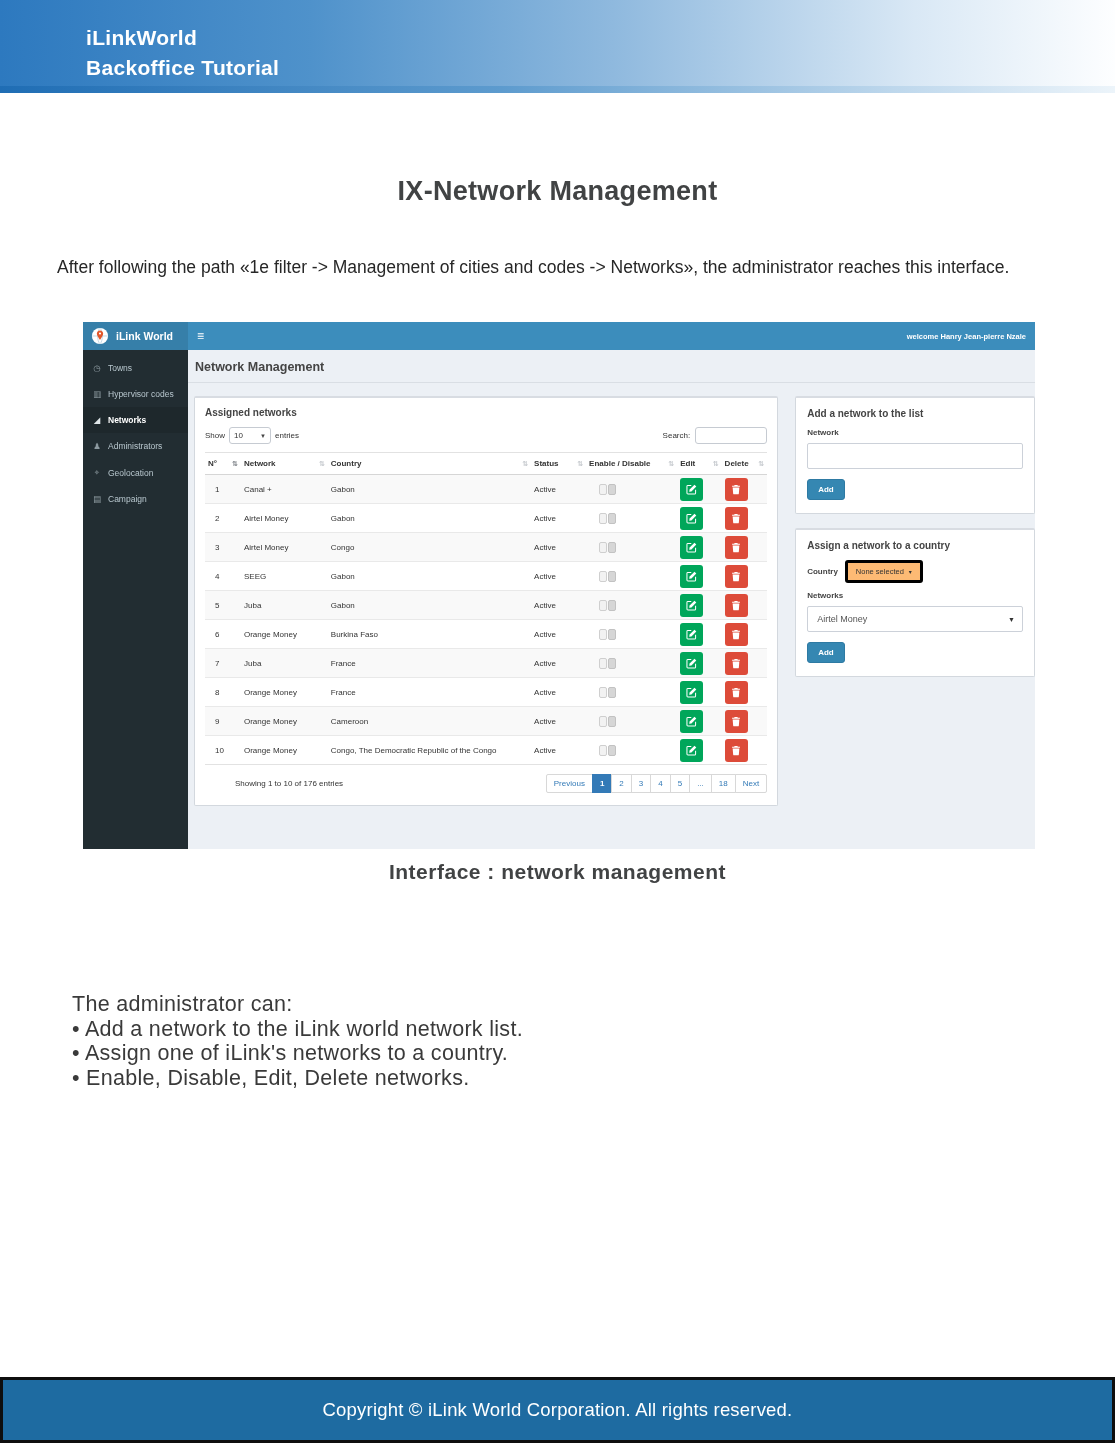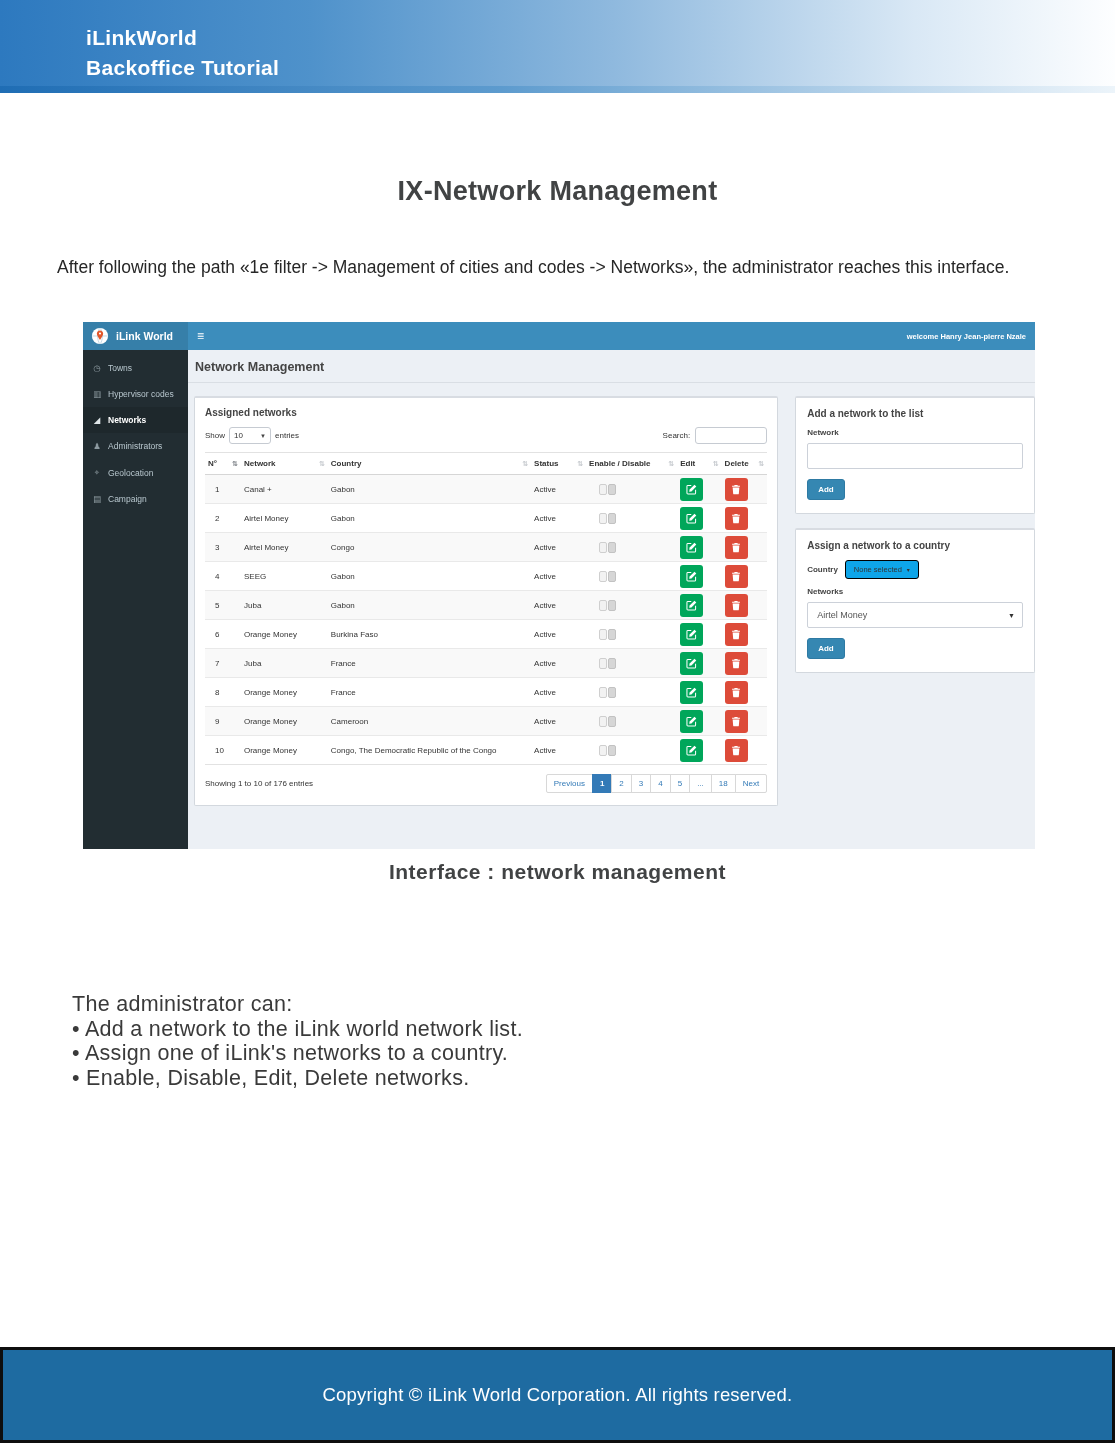--- a/index.html
+++ b/index.html
@@ -12,21 +12,21 @@
           background:linear-gradient(to right,#2d79bf 0%,#4f92cb 28%,#8fb9de 55%,#d9e8f5 82%,#fdfeff 100%); }
   .band-strip { position:absolute; top:86px; left:0; width:100%; height:7px;
           background:linear-gradient(to right,#1f6db4 0%,#5d9bce 45%,#bdd7ec 80%,#ecf4fa 100%); }
   .brand { position:absolute; left:38px; top:23px; color:#fff; font-size:21px; font-weight:600; line-height:1.42; letter-spacing:.3px;margin-left:48px; }
   .doc-title { position:absolute; top:176px; left:0; width:100%; text-align:center;
           font-size:27px; font-weight:700; color:#414344; letter-spacing:.3px; }
   .intro { position:absolute; left:57px; top:255px; width:995px; font-size:17.5px; line-height:1.47; color:#272727; }
   .caption { position:absolute; top:860px; left:0; width:100%; text-align:center;
           font-size:21px; font-weight:700; color:#414344; letter-spacing:.5px; }
   .admin-note { position:absolute; left:72px; top:992px; font-size:21.5px; color:#3a3a3a; line-height:1.145; letter-spacing:.3px; }
-  .doc-footer { position:absolute; left:0; right:0; bottom:0; height:96px; background:#1e6ba1;
+  .doc-footer { position:absolute; left:0; right:0; bottom:0; height:66px; background:#1e6ba1;
           border:3px solid #0e0e0e; display:flex; align-items:center; justify-content:center;
           color:#fff; font-size:18.5px; letter-spacing:.2px; }
 
   
   .shot { position:absolute; left:83px; top:322px; width:952px; height:527px; display:flex; flex-direction:column;
           font-family:"Liberation Sans","DejaVu Sans",sans-serif; }
   .nav { height:28px; display:flex; flex:none; }
   .logo { width:105px; background:#367fa9; color:#fff; display:flex; align-items:center; gap:7px;
           padding-left:8px; font-size:10.5px; font-weight:700; }
   .navbar { flex:1; background:#3c8dbc; display:flex; align-items:center; justify-content:space-between;
@@ -73,36 +73,36 @@
 
   .toggle { display:inline-flex; gap:1px; vertical-align:middle; margin-left:10px; cursor:pointer; }
   .toggle .t-a { width:8px; height:11px; background:#f2f2f2; border:1px solid #cfcfcf; border-radius:2px; }
   .toggle .t-b { width:8px; height:11px; background:#d6d6d6; border:1px solid #c2c2c2; border-radius:2px; }
 
   .btn-edit,.btn-del { width:23px; height:23px; border:none; border-radius:3px; display:inline-flex;
           align-items:center; justify-content:center; cursor:pointer; }
   .btn-edit { background:#00a65a; }
   .btn-del  { background:#dd4b39; }
 
-  .table-footer { display:flex; justify-content:space-between; align-items:center; margin-top:9px; font-size:8px; color:#333; }
+  .table-footer { display:flex; justify-content:space-between; align-items:center; margin-top:9px; font-size:8px; color:#333;margin-left:30px; }
   .pager { display:flex; }
   .pager .pg { padding:4px 7px; border:1px solid #d8d8d8; background:#fff; color:#337ab7; margin-left:-1px; cursor:pointer; }
   .pager .pg:first-child { border-radius:2px 0 0 2px; margin-left:0; }
   .pager .pg:last-child { border-radius:0 2px 2px 0; }
   .pager .pg.active { background:#337ab7; border-color:#337ab7; color:#fff; font-weight:700; }
 
   .right-col { width:273px; display:flex; flex-direction:column; gap:14px; }
   .right-col .panel { padding:10px 11px 13px; }
   .fld-label { display:block; font-size:8px; font-weight:700; color:#444; margin:3px 0 6px; }
   .text-input { width:100%; height:26px; border:1px solid #ccd1d9; border-radius:2px; font-size:9px; padding:0 6px; }
   .btn-add { margin-top:10px; background:#3587b2; color:#fff; border:1px solid #2e7aa3; border-radius:3px;
           font-size:8px; font-weight:700; padding:5px 10px; cursor:pointer; }
   .country-row { display:flex; align-items:center; gap:7px; margin:4px 0 8px; }
   .country-row .fld-label { margin:0; }
-  .dd-btn { display:inline-flex; align-items:center; gap:5px; background:#0ea5e9; border:1px solid #000000;
+  .dd-btn { display:inline-flex; align-items:center; gap:5px; background:#fdba74; border:3px solid #000000;
           border-radius:3px; padding:4px 8px; font-size:7.5px; color:#333; cursor:pointer; }
   .dd-btn .caret { font-size:6px; }
   .select-lg { display:flex; align-items:center; justify-content:space-between; height:26px; border:1px solid #ccd1d9;
           border-radius:2px; background:#fff; padding:0 7px 0 9px; font-size:9px; color:#555; cursor:pointer; }
   .select-lg .caret2 { font-size:7px; color:#333; }
 </style>
 </head>
 <body>
 
 <div class="page">

